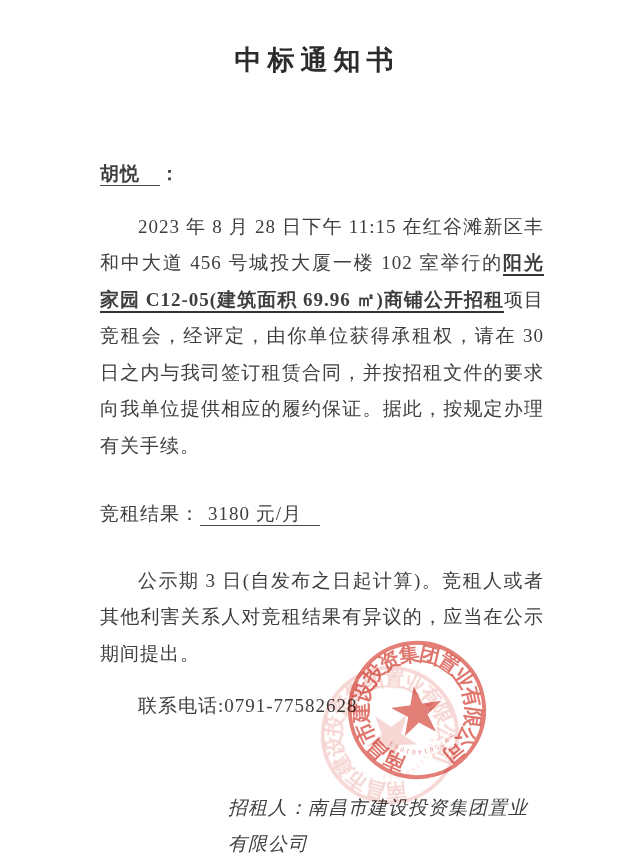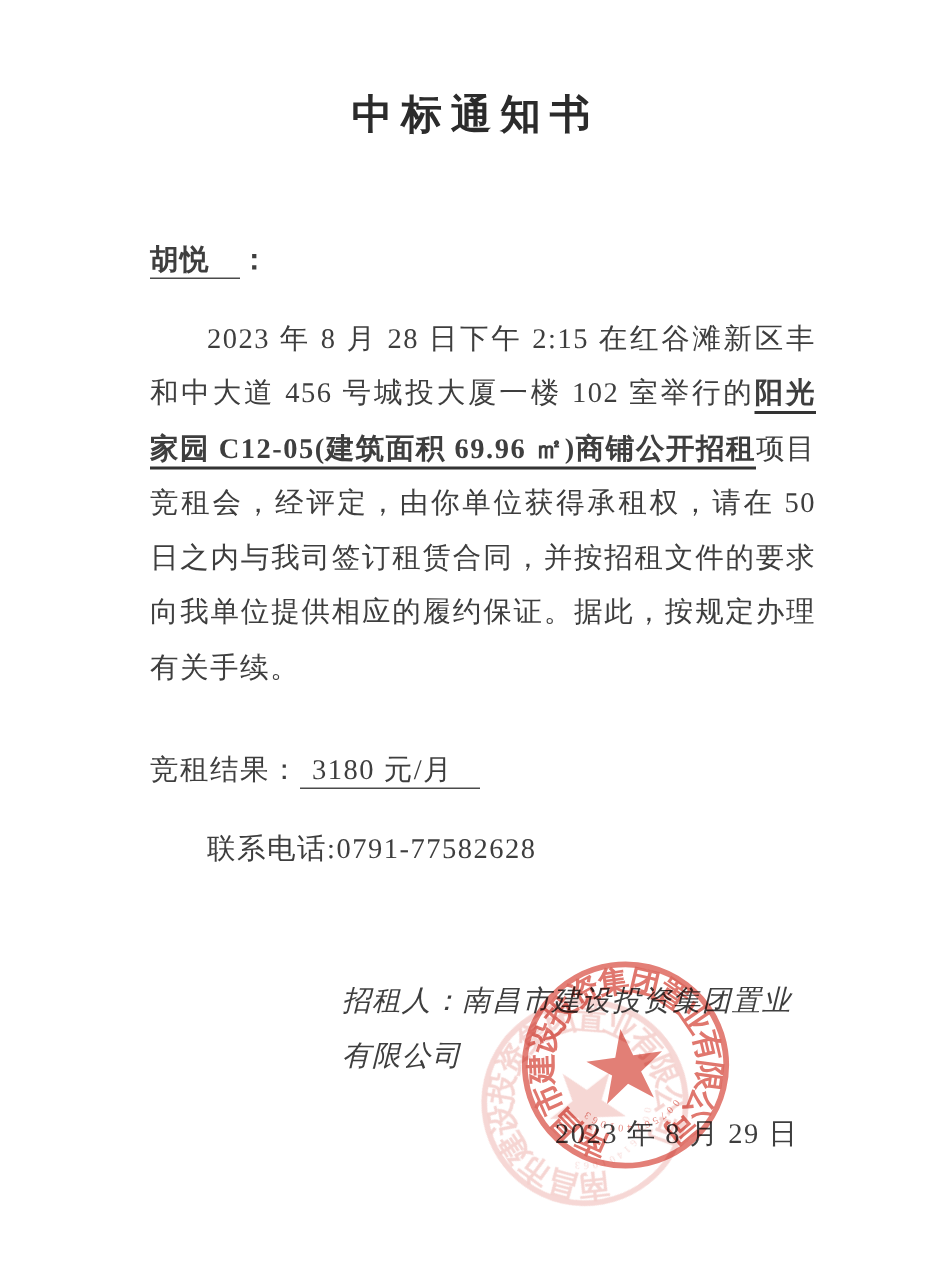--- a/index.html
+++ b/index.html
@@ -3,21 +3,21 @@
 <meta charset="utf-8">
 <style>
   html,body { margin:0; padding:0; background:#ffffff; }
   .page {
     position:relative; width:634px; height:858px; overflow:hidden;
     background:#ffffff;
     font-family:"Liberation Serif","DejaVu Serif",serif;
     color:#3e3e3e;
   }
   .doc-title {
-    position:absolute; top:58px; left:0; width:100%;
+    position:absolute; top:42px; left:0; width:100%;
     text-align:center; font-size:27px; font-weight:bold;
     letter-spacing:6px; color:#2b2b2b; margin:0;
   }
   .content {
     position:absolute; left:84px; right:74px; top:140px;
     font-size:19px; line-height:36.5px; letter-spacing:1px;
   }
   .content p { margin:16px; }
   .b  { font-weight:normal; }
   .ul { border-bottom:1.6px solid #4a4a4a; padding-bottom:1px; }
@@ -44,24 +44,25 @@
 <body>
 
 <div class="page">
 
   <h1 class="doc-title">中标通知书</h1>
 
   <div class="content">
 
     <p class="salutation"><span class="ul name">胡悦</span><span>：</span></p>
 
-    <p class="para1"><span>2023 年 8 月 28 日下午 2:15 在红谷滩新区丰和中大道 456 号城投大厦一楼 102 室举行的</span><span class="hl">阳光家园 C12-05(建筑面积 69.96 ㎡)商铺公开招租</span><span>项目竞租会，经评定，由你单位获得承租权，请在 50 日之内与我司签订租赁合同，并按招租文件的要求向我单位提供相应的履约保证。据此，按规定办理有关手续。</span></p>
+    <p class="para1"><span>2023 年 8 月 28 日下午 11:15 在红谷滩新区丰和中大道 456 号城投大厦一楼 102 室举行的</span><span class="hl">阳光家园 C12-05(建筑面积 69.96 ㎡)商铺公开招租</span><span>项目竞租会，经评定，由你单位获得承租权，请在 30 日之内与我司签订租赁合同，并按招租文件的要求向我单位提供相应的履约保证。据此，按规定办理有关手续。</span></p>
 
     <p class="result-line"><span class="b">竞租结果：</span><span class="ul result-value">3180 元/月</span></p>
 
+    <p class="para2">公示期 3 日(自发布之日起计算)。竞租人或者其他利害关系人对竞租结果有异议的，应当在公示期间提出。</p>
 
 
     <p class="indent1">联系电话:0791-77582628</p>
 
     <div class="sign-block">
       <p class="signer"><span>招租人：</span><span>南昌市建设投资集团置业有限公司</span></p>
       <p class="sign-date">2023 年 8 月 29 日</p>
     </div>
 
   </div>

